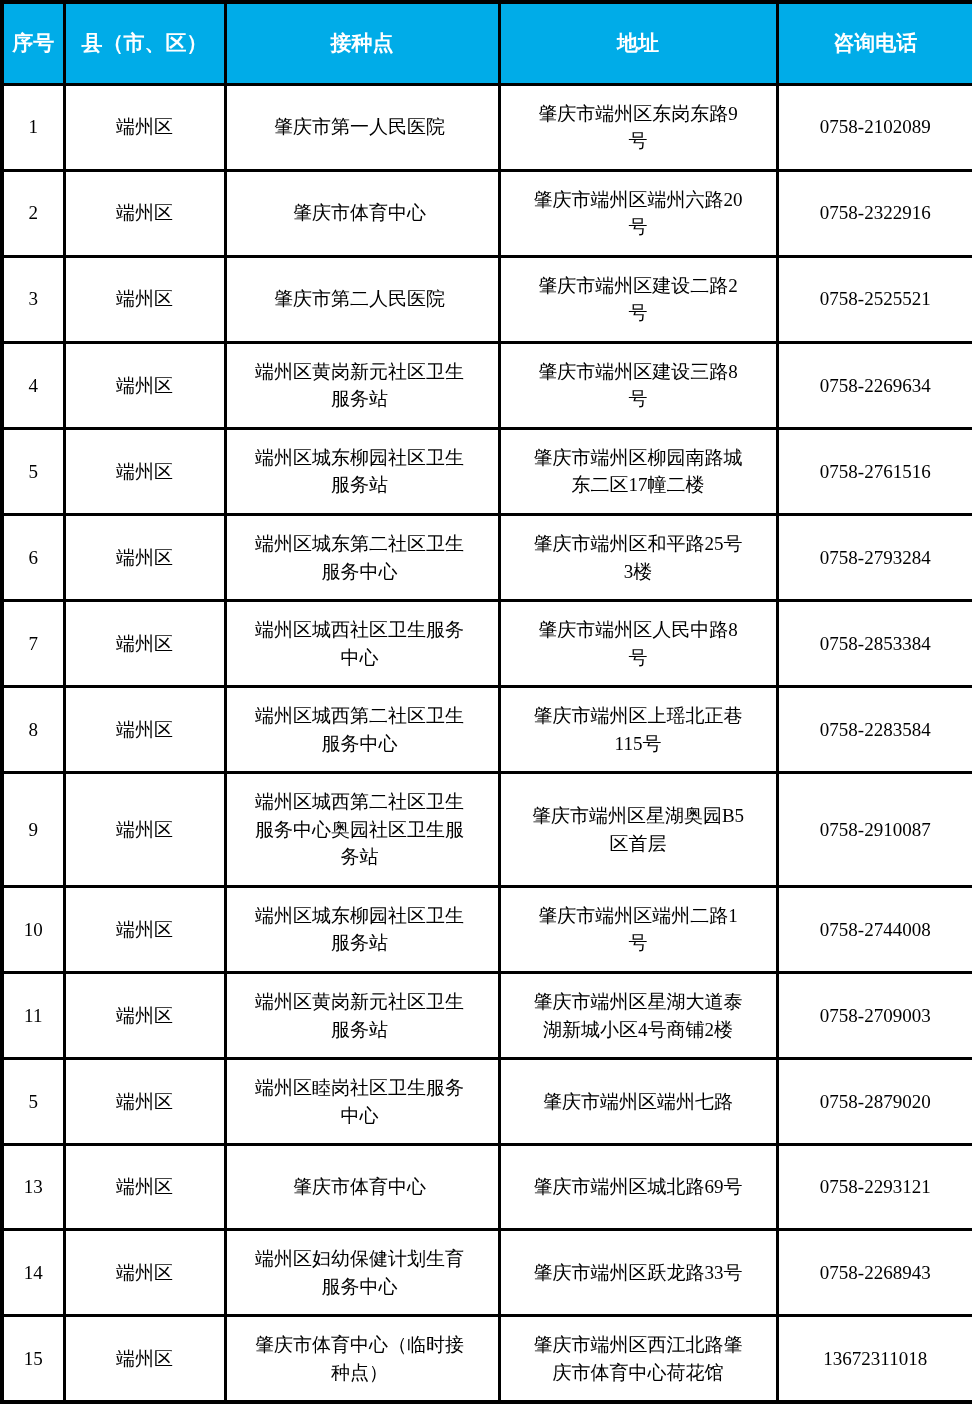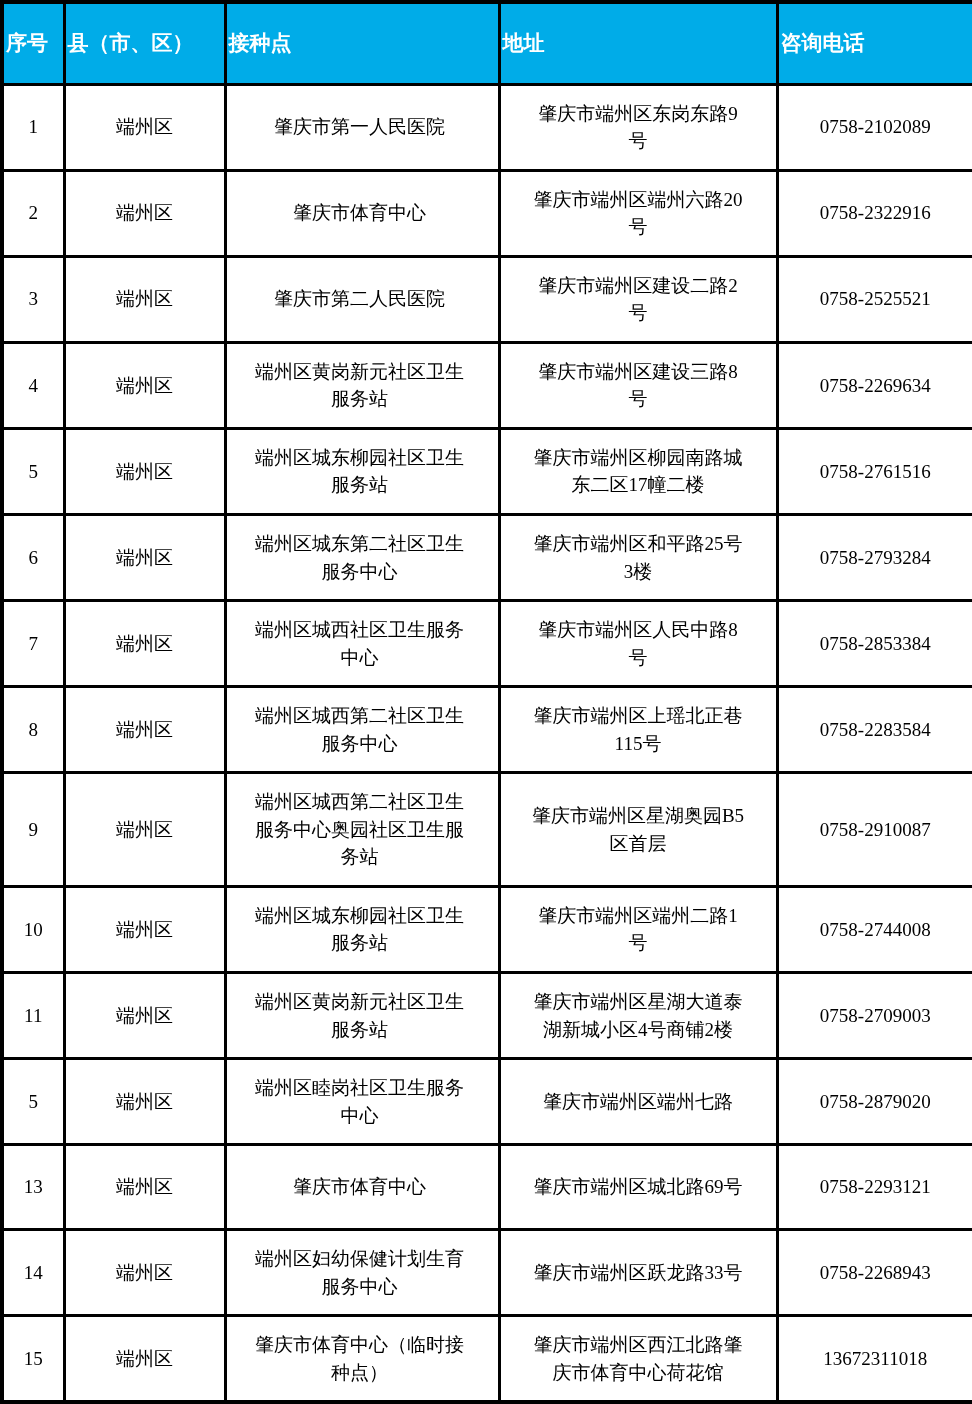--- a/index.html
+++ b/index.html
@@ -26,21 +26,21 @@
   }
   thead tr{
     height:82px;
   }
   thead th{
     background:var(--header-bg);
     color:var(--header-text);
     font-family:"Liberation Sans", sans-serif;
     font-weight:bold;
     font-size:21px;
-    text-align:left;
+    text-align:center;
     vertical-align:middle;
     border:3px solid var(--border);
     border-bottom-width:3px;
     padding:0 2px;
   }
   tbody tr{
     height:85px;
   }
   tbody td{
     font-family:"Liberation Serif", serif;

